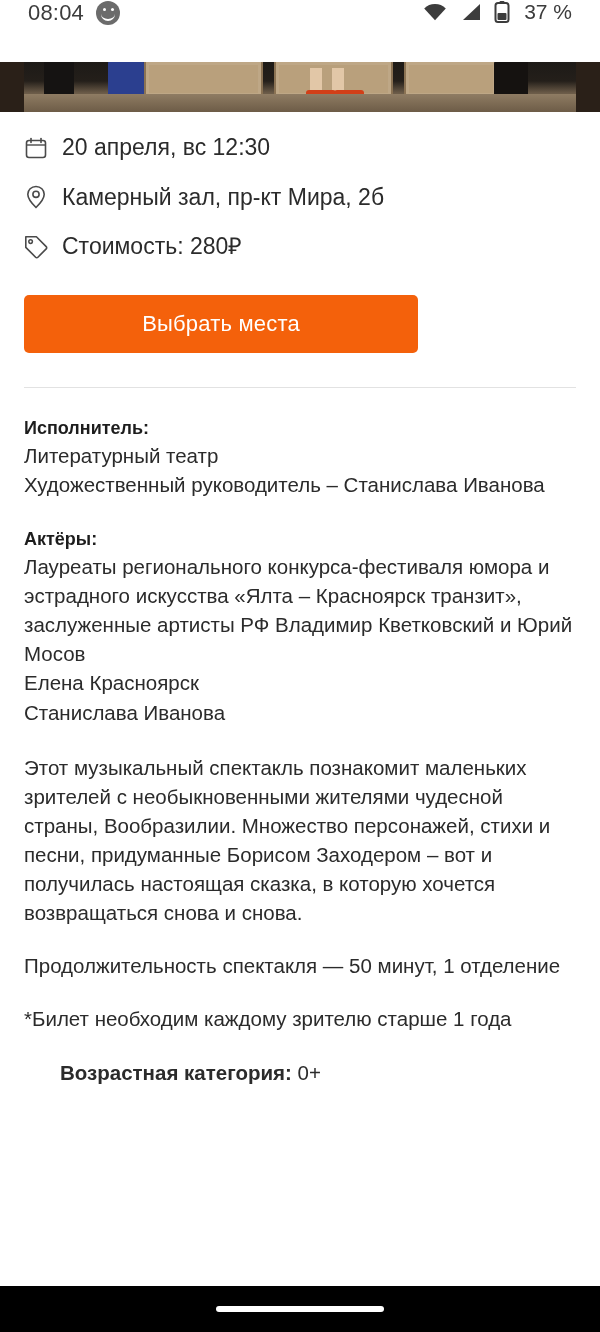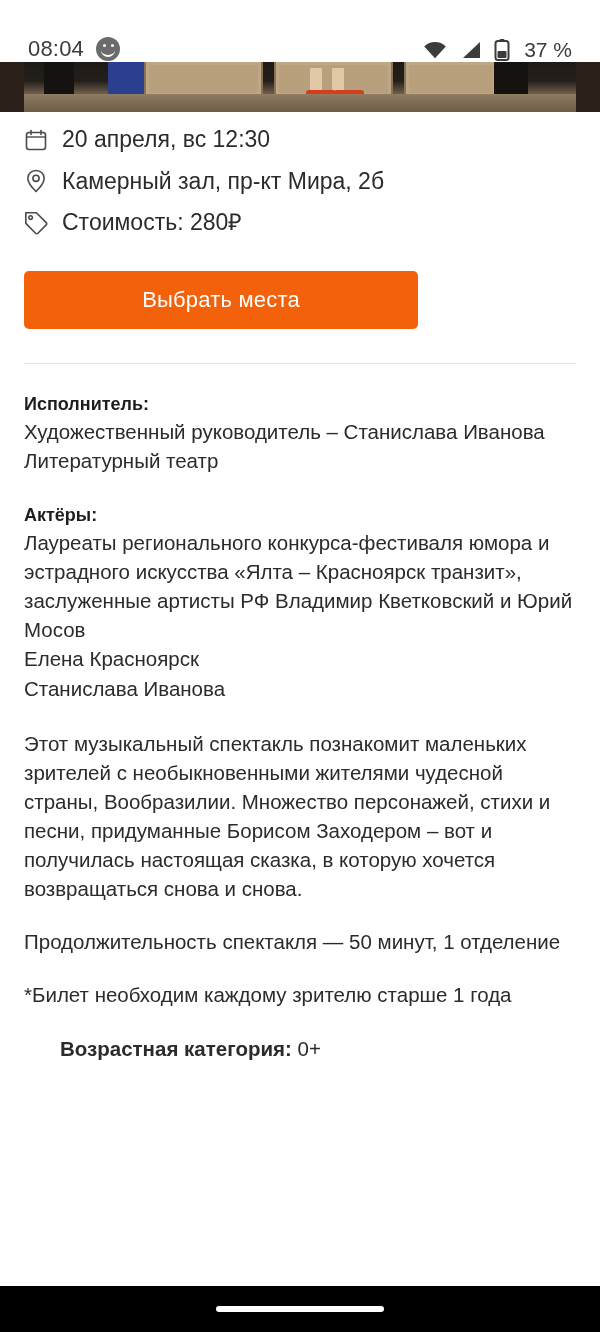--- a/index.html
+++ b/index.html
@@ -12,21 +12,21 @@
     background: #ffffff;
     font-family: "Liberation Sans", sans-serif;
     overflow: hidden;
     position: relative;
   }
 
   
   .status-bar {
     height: 62px;
     display: flex;
-    align-items: flex-end;
+    align-items: flex-start;
     justify-content: space-between;
     padding: 0 28px;
     box-sizing: border-box;
     background: #ffffff;
   }
   .status-left {
     display: flex;
     align-items: center;
     gap: 12px;
   }
@@ -125,21 +125,21 @@
   
   .content {
     padding: 0 24px;
     box-sizing: border-box;
   }
 
   .info-row {
     display: flex;
     align-items: center;
     gap: 14px;
-    margin-top: 14px;
+    margin-top: 22px;
   }
   .info-row .ic {
     width: 24px;
     height: 24px;
     flex: 0 0 24px;
     display: flex;
     align-items: center;
     justify-content: center;
     color: #4a4a4a;
   }
@@ -286,22 +286,22 @@
   </div>
 
   <div class="cta-wrap">
     <button class="cta">Выбрать места</button>
   </div>
 
   <div class="divider"></div>
 
   <div class="section">
     <div class="section-title">Исполнитель:</div>
+    <p class="body-text">Литературный театр</p>
     <p class="body-text">Художественный руководитель – Станислава Иванова</p>
-    <p class="body-text">Литературный театр</p>
   </div>
 
   <div class="section">
     <div class="section-title">Актёры:</div>
     <p class="body-text">Лауреаты регионального конкурса-фестиваля юмора и эстрадного искусства «Ялта – Красноярск транзит», заслуженные артисты РФ Владимир Кветковский и Юрий Мосов</p>
     <p class="body-text">Елена Красноярск</p>
     <p class="body-text">Станислава Иванова</p>
   </div>
 
   <p class="body-text para">Этот музыкальный спектакль познакомит маленьких зрителей с необыкновенными жителями чудесной страны, Вообразилии. Множество персонажей, стихи и песни, придуманные Борисом Заходером – вот и получилась настоящая сказка, в которую хочется возвращаться снова и снова.</p>

